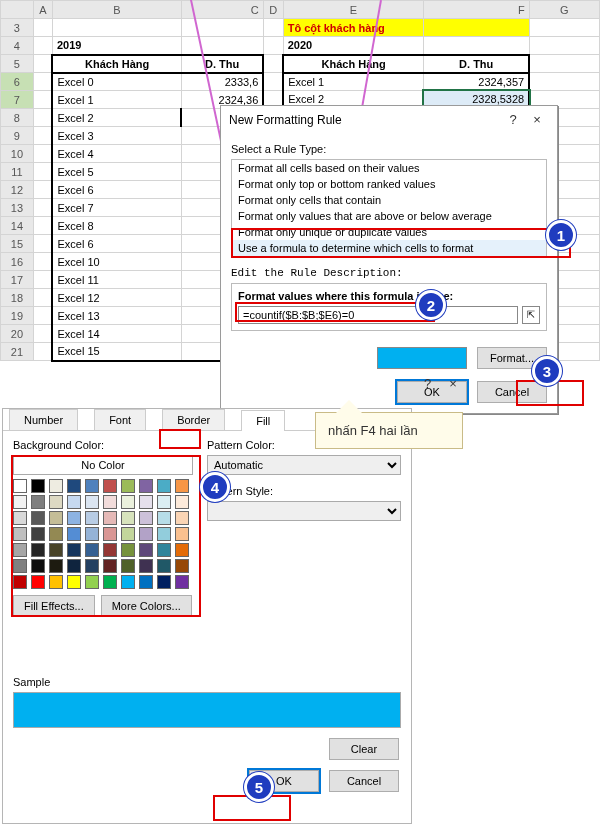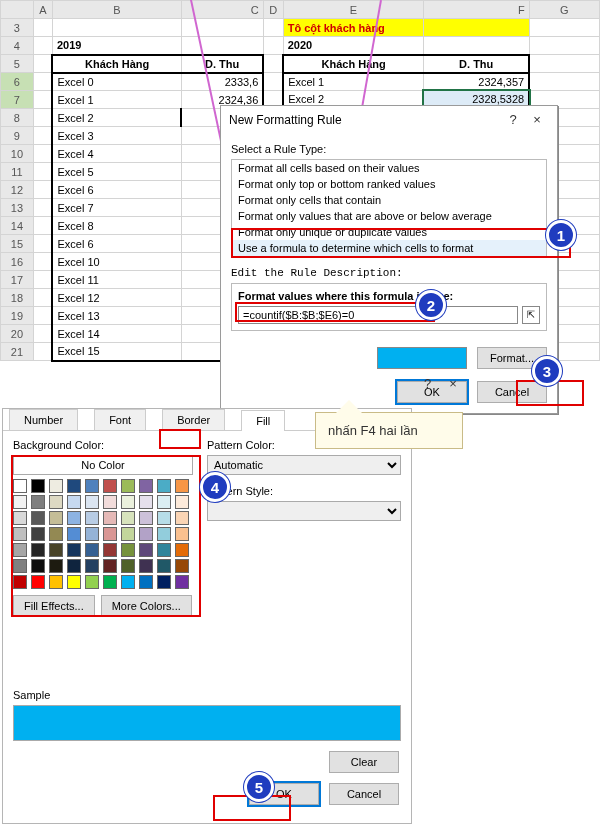--- a/index.html
+++ b/index.html
@@ -58,21 +58,21 @@
   .dlg-fc .tab { padding: 4px 14px; border: 1px solid #ccc; border-bottom: none; background: #f0f0f0; margin-right: 16px; font-size: 11px; }
   .dlg-fc .tab.active { background: #fff; position: relative; top: 1px; }
   .dlg-fc .content { padding: 8px 10px; display: flex; gap: 14px; }
   .dlg-fc .left { flex: 0 0 180px; }
   .dlg-fc .right { flex: 1; }
   .dlg-fc .nocolor { border: 1px solid #aaa; text-align: center; padding: 3px 0; margin-bottom: 4px; }
   .dlg-fc select { width: 100%; border: 1px solid #aaa; padding: 2px; font-size: 11px; }
   .palette { display: grid; grid-template-columns: repeat(10, 16px); grid-auto-rows: 14px; gap: 2px; margin-bottom: 6px; }
   .palette .sw { width: 14px; height: 14px; border: 1px solid #666; }
   .fcbtns { display: flex; gap: 6px; margin-top: 6px; }
-  .sample-lbl { margin: 64px 0 4px 10px; }
+  .sample-lbl { margin: 51px 0 4px 10px; }
   .sample-box { margin: 0 10px; height: 36px; background: #00b0f0; border: 1px solid #aaa; }
   .fc-bottom { display: flex; justify-content: flex-end; gap: 10px; padding: 10px 12px; }
 
   
   .redbox { position: absolute; border: 2px solid #e00000; pointer-events: none; }
 
   
   .badge { position: absolute; width: 30px; height: 30px; border-radius: 50%; background: #1f3cbf; border: 3px solid #fff; box-shadow: 0 0 0 1px #1f3cbf; color: #fff; font-weight: 700; font-size: 15px; display: flex; align-items: center; justify-content: center; }
 
   

